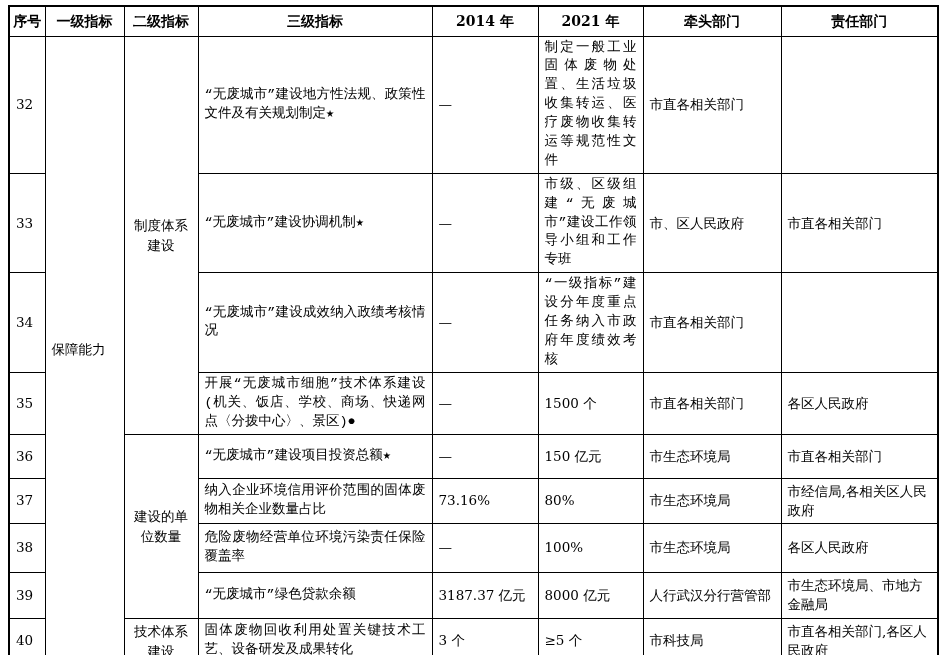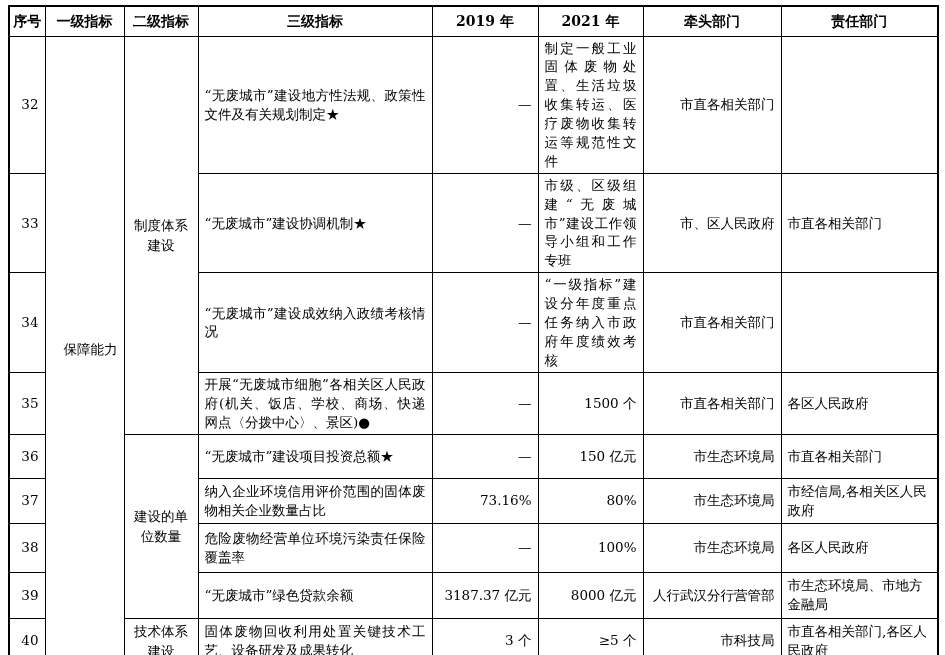--- a/index.html
+++ b/index.html
@@ -19,22 +19,22 @@
     font-size:13.5px;
     line-height:1.4;
     padding:2px 6px;
     overflow:hidden;
     word-break:break-all;
   }
   th{
     font-weight:bold;text-align:center;padding:2px 1px;
     font-size:14px;line-height:1.2;
   }
-  .c{text-align:right;}
-  .j{text-align:justify;text-align-last:left;}
+  .c{text-align:left;}
+  .j{text-align:justify;text-align-last:left;font-family:Liberation Mono, monospace;}
   .l{text-align:left;}
   .lvl2{text-align:center;padding:2px 7px;line-height:1.5;margin-left:9px;}
   tr.h-hdr{height:30px;}
   tr.r32{height:129px;}
   tr.r33{height:98px;}
   tr.r34{height:95px;}
   tr.r35{height:62px;}
   tr.r36{height:44px;}
   tr.r37{height:45px;}
   tr.r38{height:49px;}
@@ -56,21 +56,21 @@
       <col style="width:138px">
         <col style="width:157px">
     </colgroup>
 
     <tbody>
         <tr class="h-hdr">
       <th>序号</th>
       <th>一级指标</th>
       <th>二级指标</th>
       <th>三级指标</th>
-      <th>2019 年</th>
+      <th>2014 年</th>
       <th>2021 年</th>
       <th>牵头部门</th>
       <th>责任部门</th>
     </tr>
 
     <tr class="r32">
       <td class="c">32</td>
       <td class="c" rowspan="9">保障能力</td>
       <td class="lvl2" rowspan="4">制度体系建设</td>
       <td class="j">“无废城市”建设地方性法规、政策性文件及有关规划制定★</td>
@@ -93,21 +93,21 @@
       <td class="c">34</td>
       <td class="j">“无废城市”建设成效纳入政绩考核情况</td>
       <td class="c">—</td>
       <td class="j">“一级指标”建设分年度重点任务纳入市政府年度绩效考核</td>
       <td class="c">市直各相关部门</td>
       <td class="l"></td>
     </tr>
 
     <tr class="r35">
       <td class="c">35</td>
-      <td class="j">开展“无废城市细胞”各相关区人民政府(机关、饭店、学校、商场、快递网点〈分拨中心〉、景区)●</td>
+      <td class="j">开展“无废城市细胞”技术体系建设(机关、饭店、学校、商场、快递网点〈分拨中心〉、景区)●</td>
       <td class="c">—</td>
       <td class="c">1500 个</td>
       <td class="c">市直各相关部门</td>
       <td class="l">各区人民政府</td>
     </tr>
 
     <tr class="r36">
       <td class="c">36</td>
       <td class="lvl2" rowspan="4">建设的单位数量</td>
       <td class="j">“无废城市”建设项目投资总额★</td>

